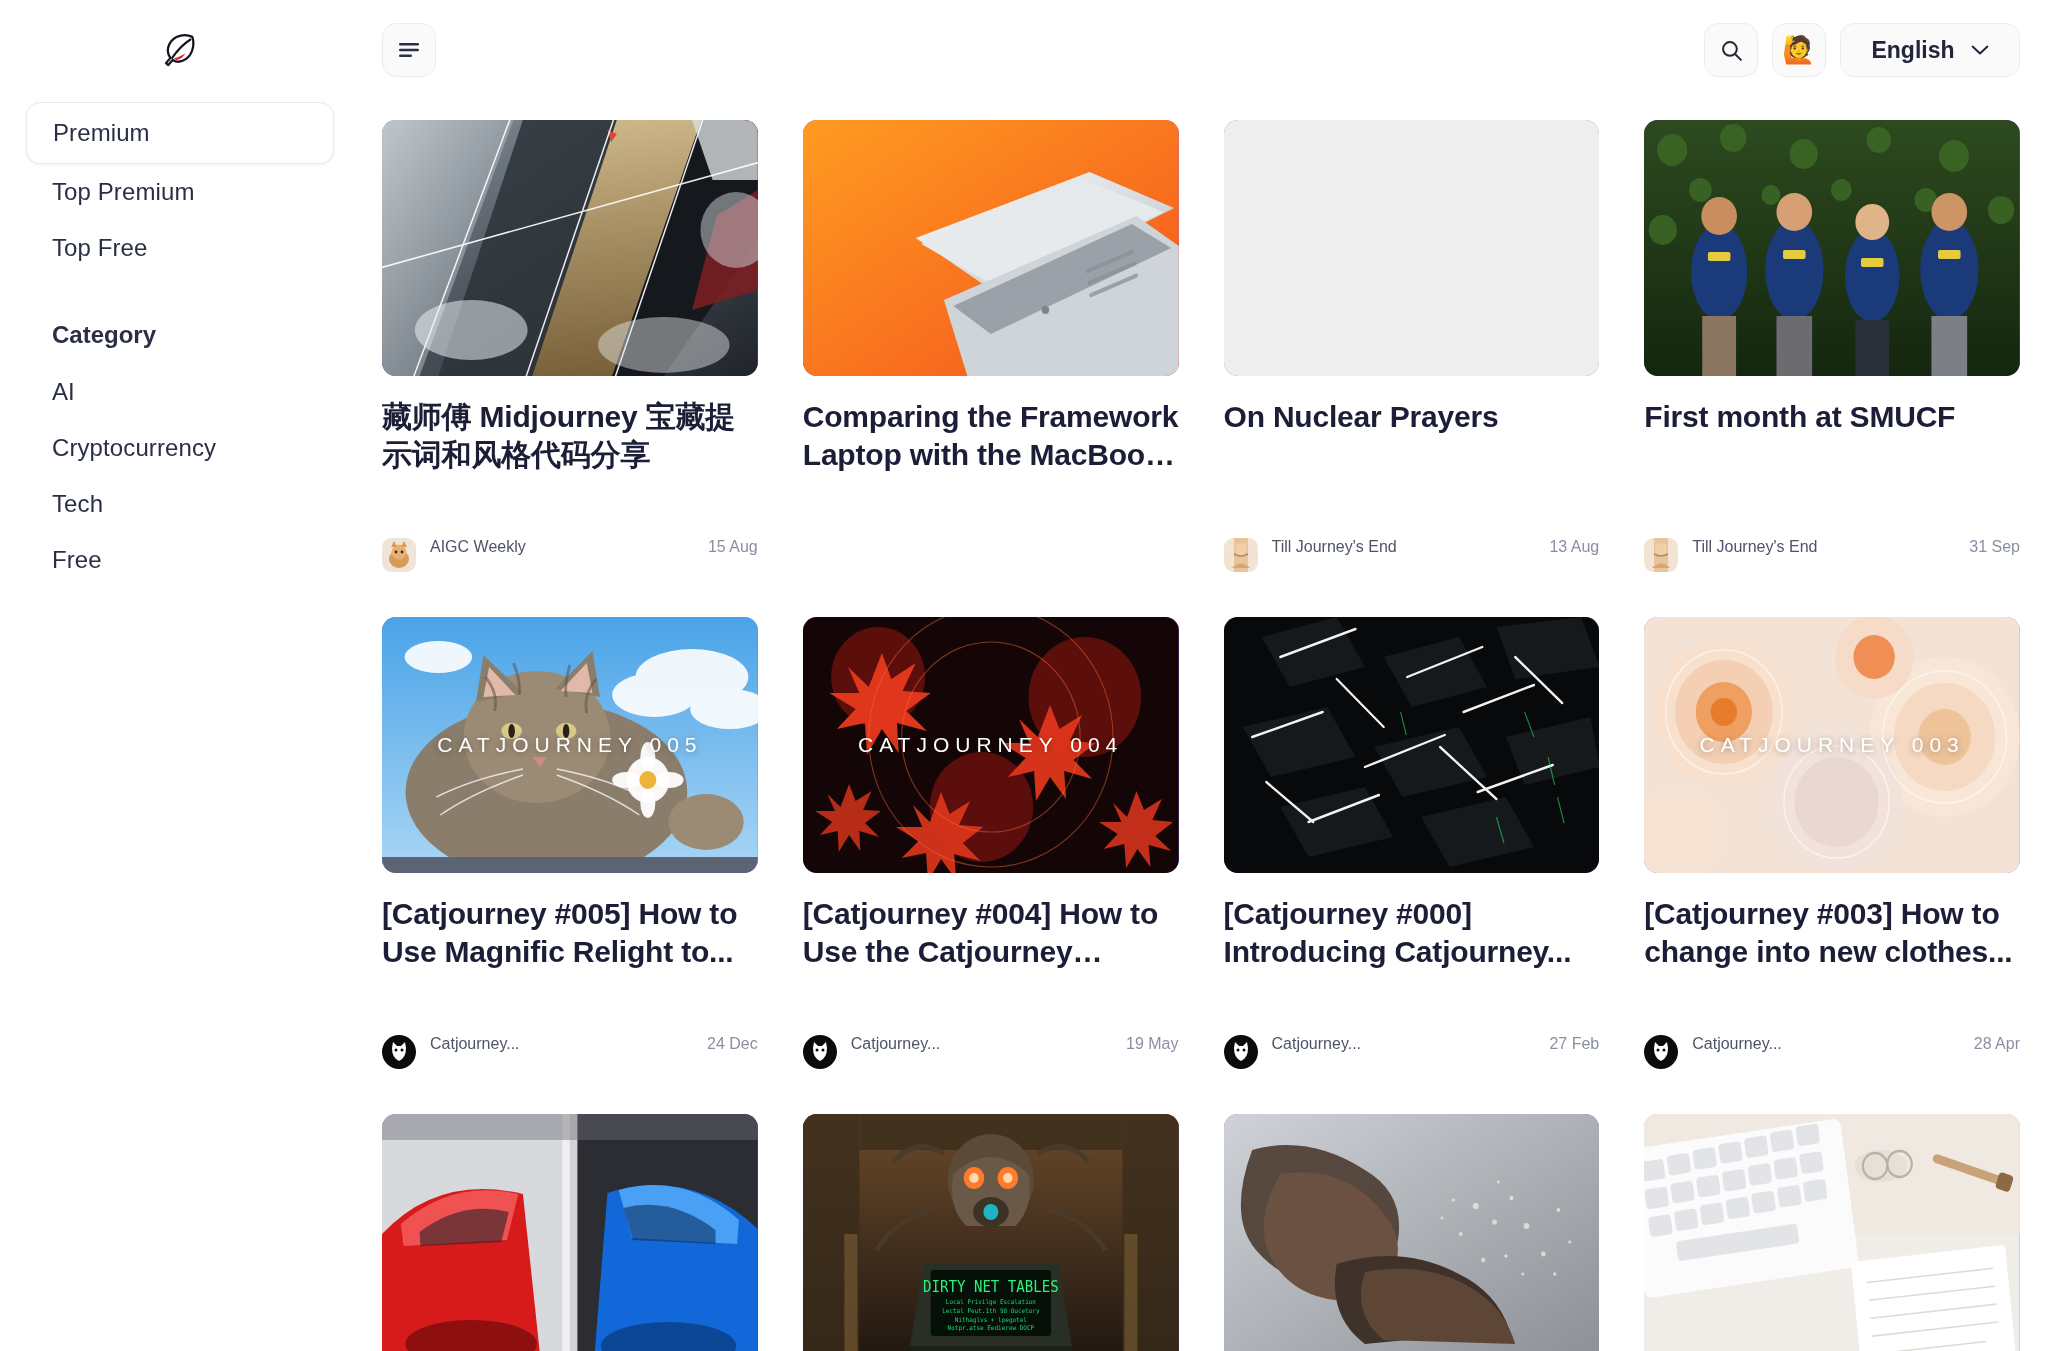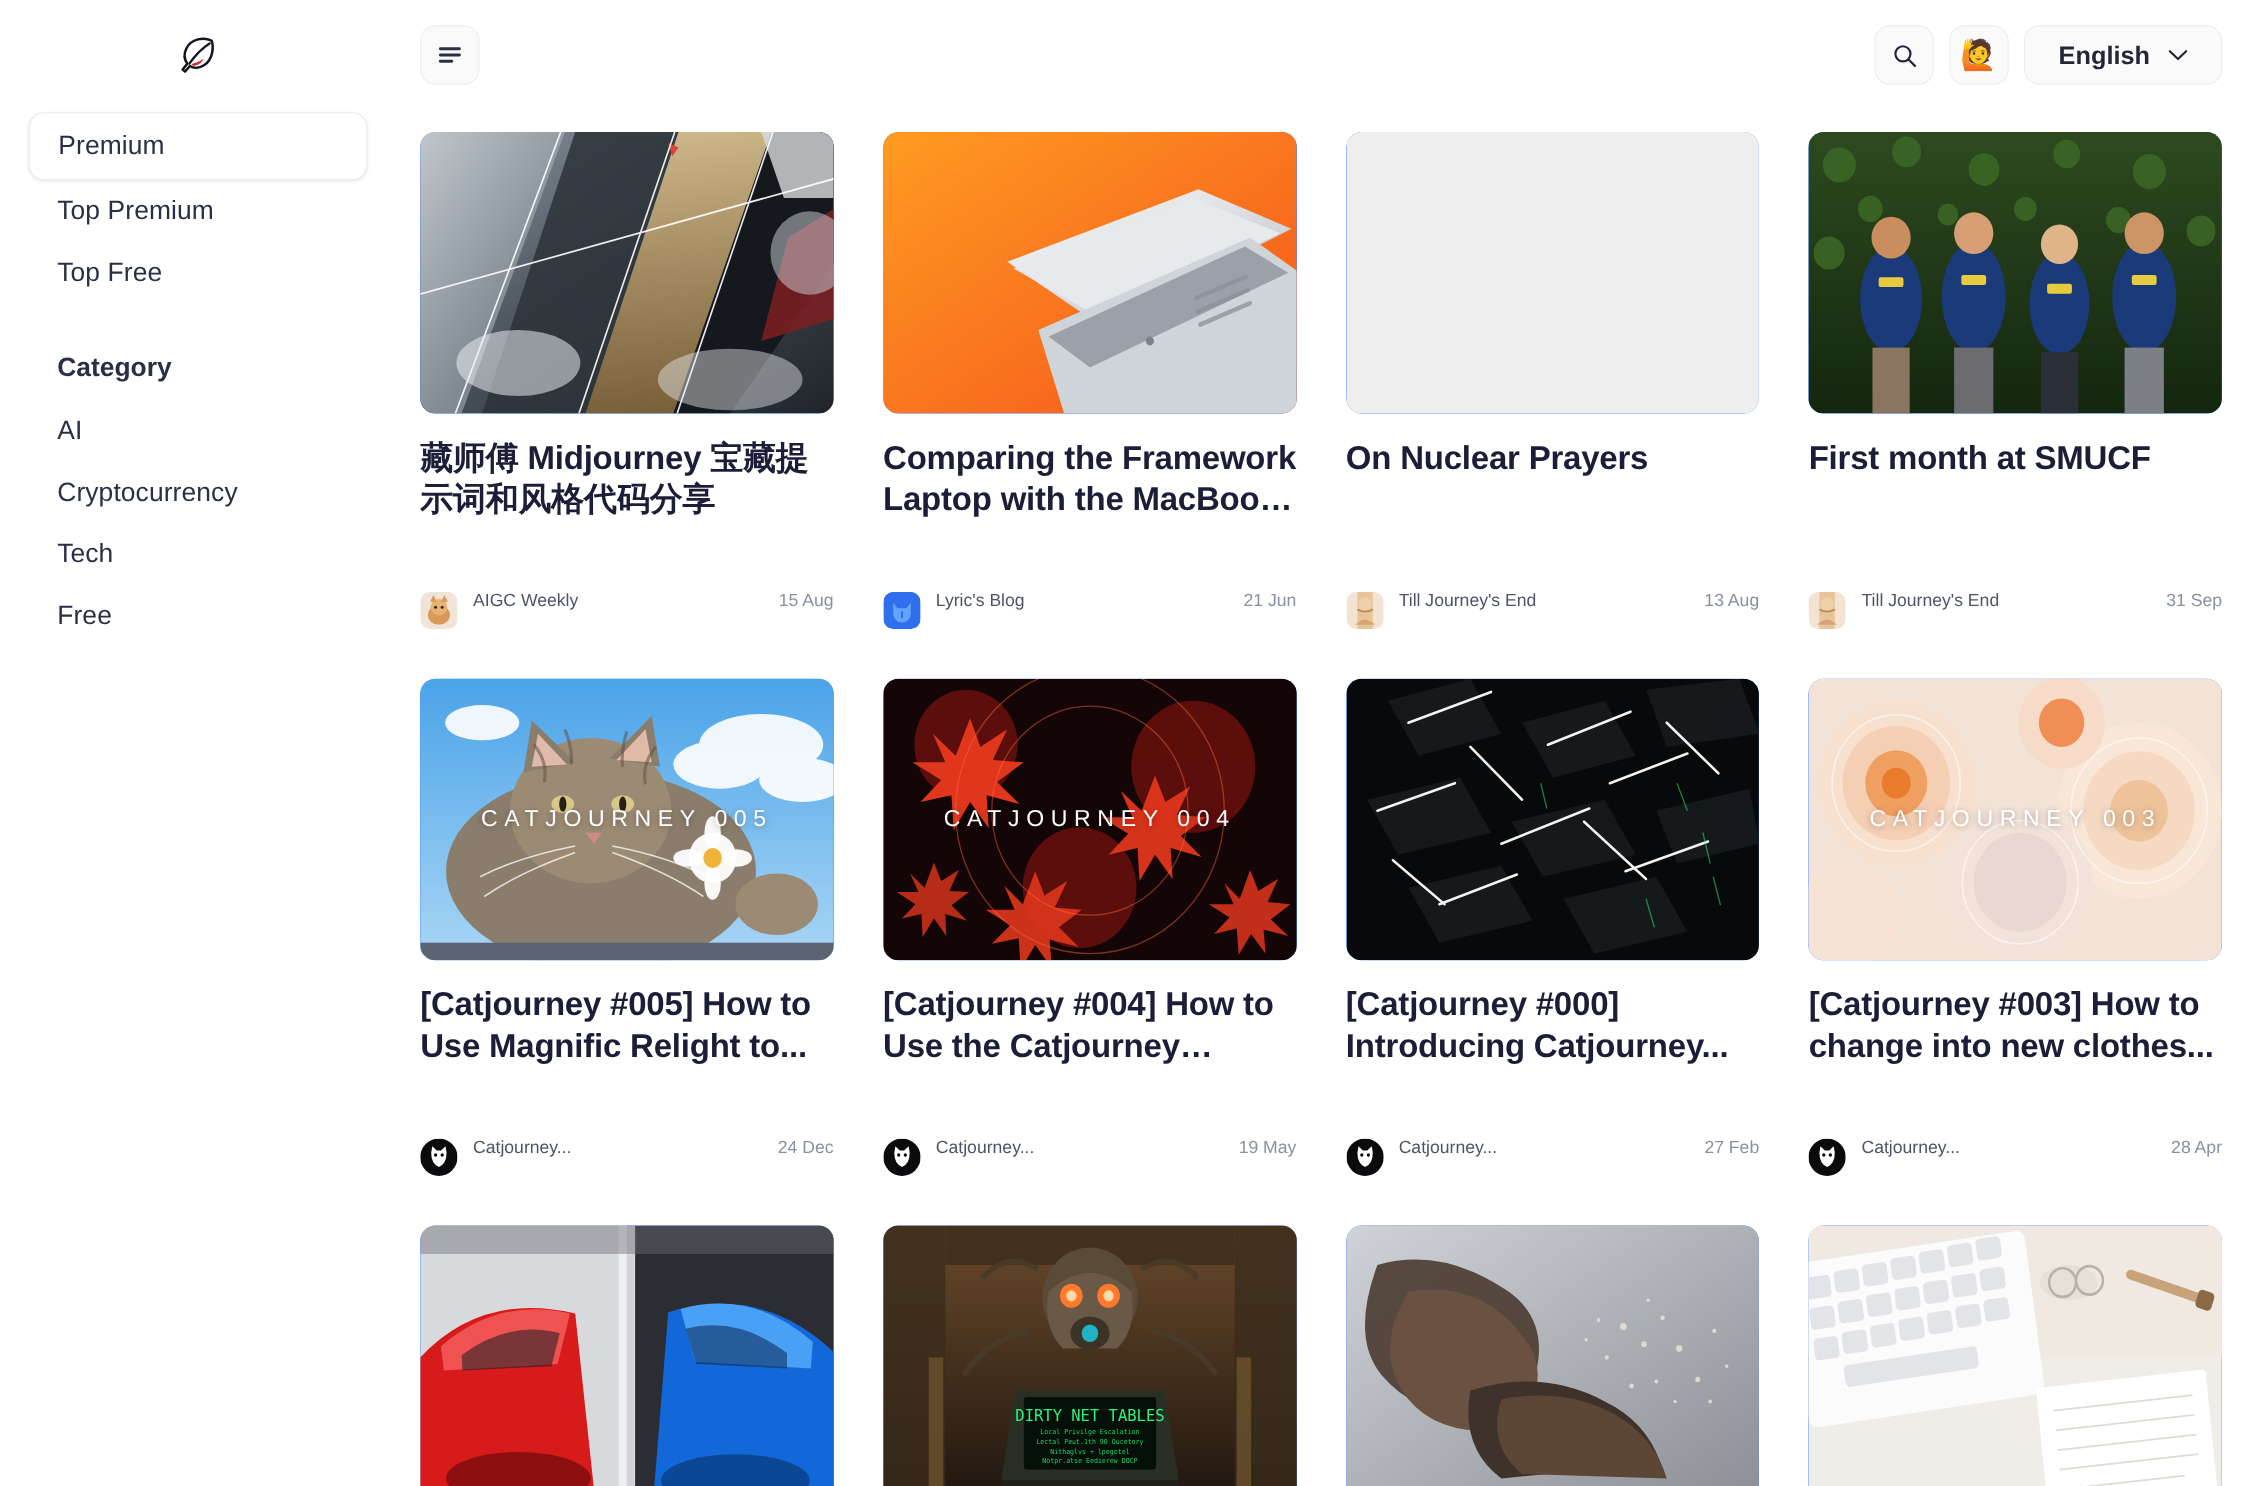--- a/index.html
+++ b/index.html
@@ -81,21 +81,21 @@
     row-gap: 28px;
     padding: 20px 28px 0 22px;
     align-content: start;
     overflow: hidden;
     gap: 45px;
   }
   .card { display: flex; flex-direction: column; cursor: pointer; min-width: 0; }
   .thumb {
     width: 100%; height: 256px;
     border-radius: 14px; overflow: hidden;
-    position: relative; background: #3b82f6;
+    position: relative; background: #8b5cf6;
     flex: 0 0 256px;
   }
   .thumb svg { display: block; width: 100%; height: 100%; }
   .thumb-label {
     position: absolute; left: 0; right: 0; top: 50%;
     transform: translateY(-50%);
     text-align: center;
     color: #ffffff; font-size: 21px; letter-spacing: 6px;
     text-shadow: 0 1px 6px rgba(0,0,0,.35);
     white-space: nowrap;
@@ -284,31 +284,20 @@
               <rect x="300" y="150" width="56" height="4" rx="2" transform="rotate(-22 300 150)"></rect>
               <rect x="302" y="162" width="56" height="4" rx="2" transform="rotate(-22 302 162)"></rect>
               <rect x="304" y="174" width="56" height="4" rx="2" transform="rotate(-22 304 174)"></rect>
             </g>
             <circle cx="258" cy="190" r="4" fill="#7d838b"></circle>
           </svg>
           <div class="thumb-label"></div>
         </div>
         <div class="card-inner">
           <h3 class="card-title">Comparing the Framework Laptop with the MacBook A...</h3>
-          <div class="card-meta">
-            <span class="meta-avatar">
-              <svg viewBox="0 0 34 34">
-                <rect width="34" height="34" rx="9" fill="#2f6fed"></rect>
-                <path d="M9 10 L9 20 a8 8 0 0 0 16 0 L25 10 L21 15 L13 15 Z" fill="#63a4ff"></path>
-                <path d="M17 18 L17 24" stroke="#2f6fed" stroke-width="2"></path>
-              </svg>
-            </span>
-            <span class="meta-name">Lyric's Blog</span>
-            <span class="meta-date">21 Jun</span>
-          </div>
         </div>
       </article>
 
       <article class="card">
         <div class="thumb">
           <svg viewBox="0 0 400 256" preserveAspectRatio="none">
             <rect width="400" height="256" fill="#eeeeee"></rect>
           </svg>
           <div class="thumb-label"></div>
         </div>

